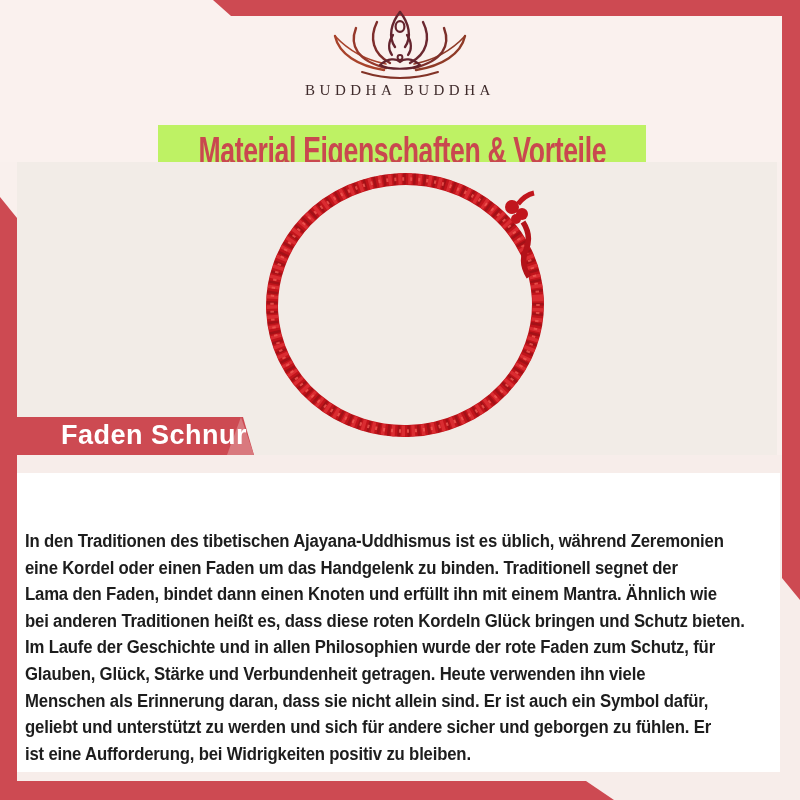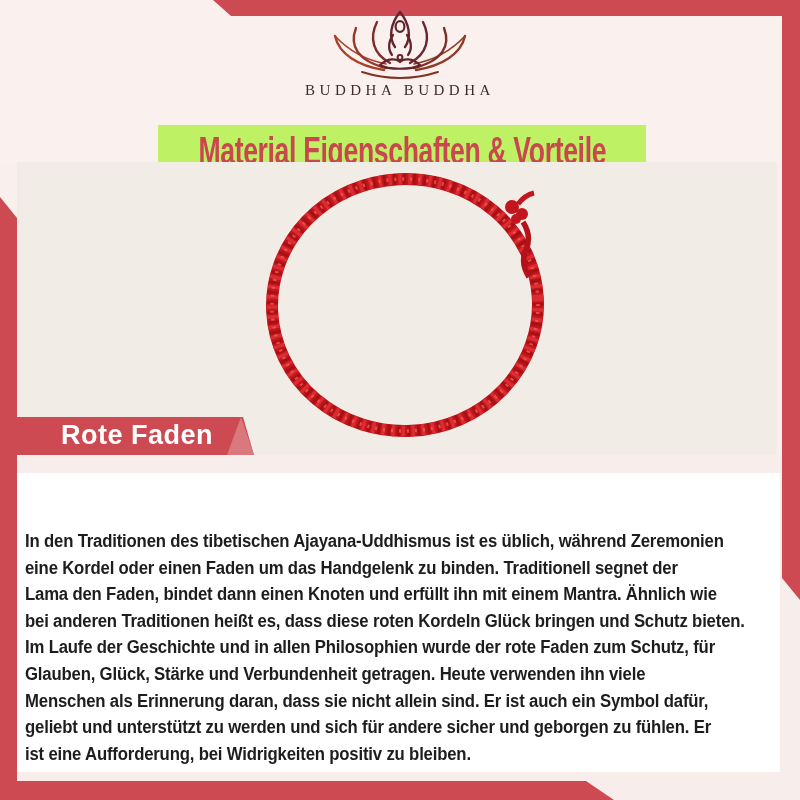--- a/index.html
+++ b/index.html
@@ -128,21 +128,21 @@
       <circle cx="495" cy="45" r="7"></circle>
       <circle cx="505" cy="52" r="6"></circle>
       <circle cx="499" cy="57" r="5"></circle>
     </g>
     <path d="M501,42 Q508,33 517,31" stroke="#c1161d" stroke-width="5"></path>
     <path d="M506,60 q9,14 3,28 q-6,13 3,27" stroke="#b31219" stroke-width="5.5"></path>
   </svg>
 
   <div class="label-banner">
     <div class="label-fold"></div>
-    <span class="label-text">Rote Faden</span>
+    <span class="label-text">Faden Schnur</span>
   </div>
 
   <div class="content-box">
     <div class="description">
 
         <div class="line">In den Traditionen des tibetischen Ajayana-Uddhismus ist es üblich, während Zeremonien</div>
 
         <div class="line">eine Kordel oder einen Faden um das Handgelenk zu binden. Traditionell segnet der</div>
 
         <div class="line">Lama den Faden, bindet dann einen Knoten und erfüllt ihn mit einem Mantra. Ähnlich wie</div>

